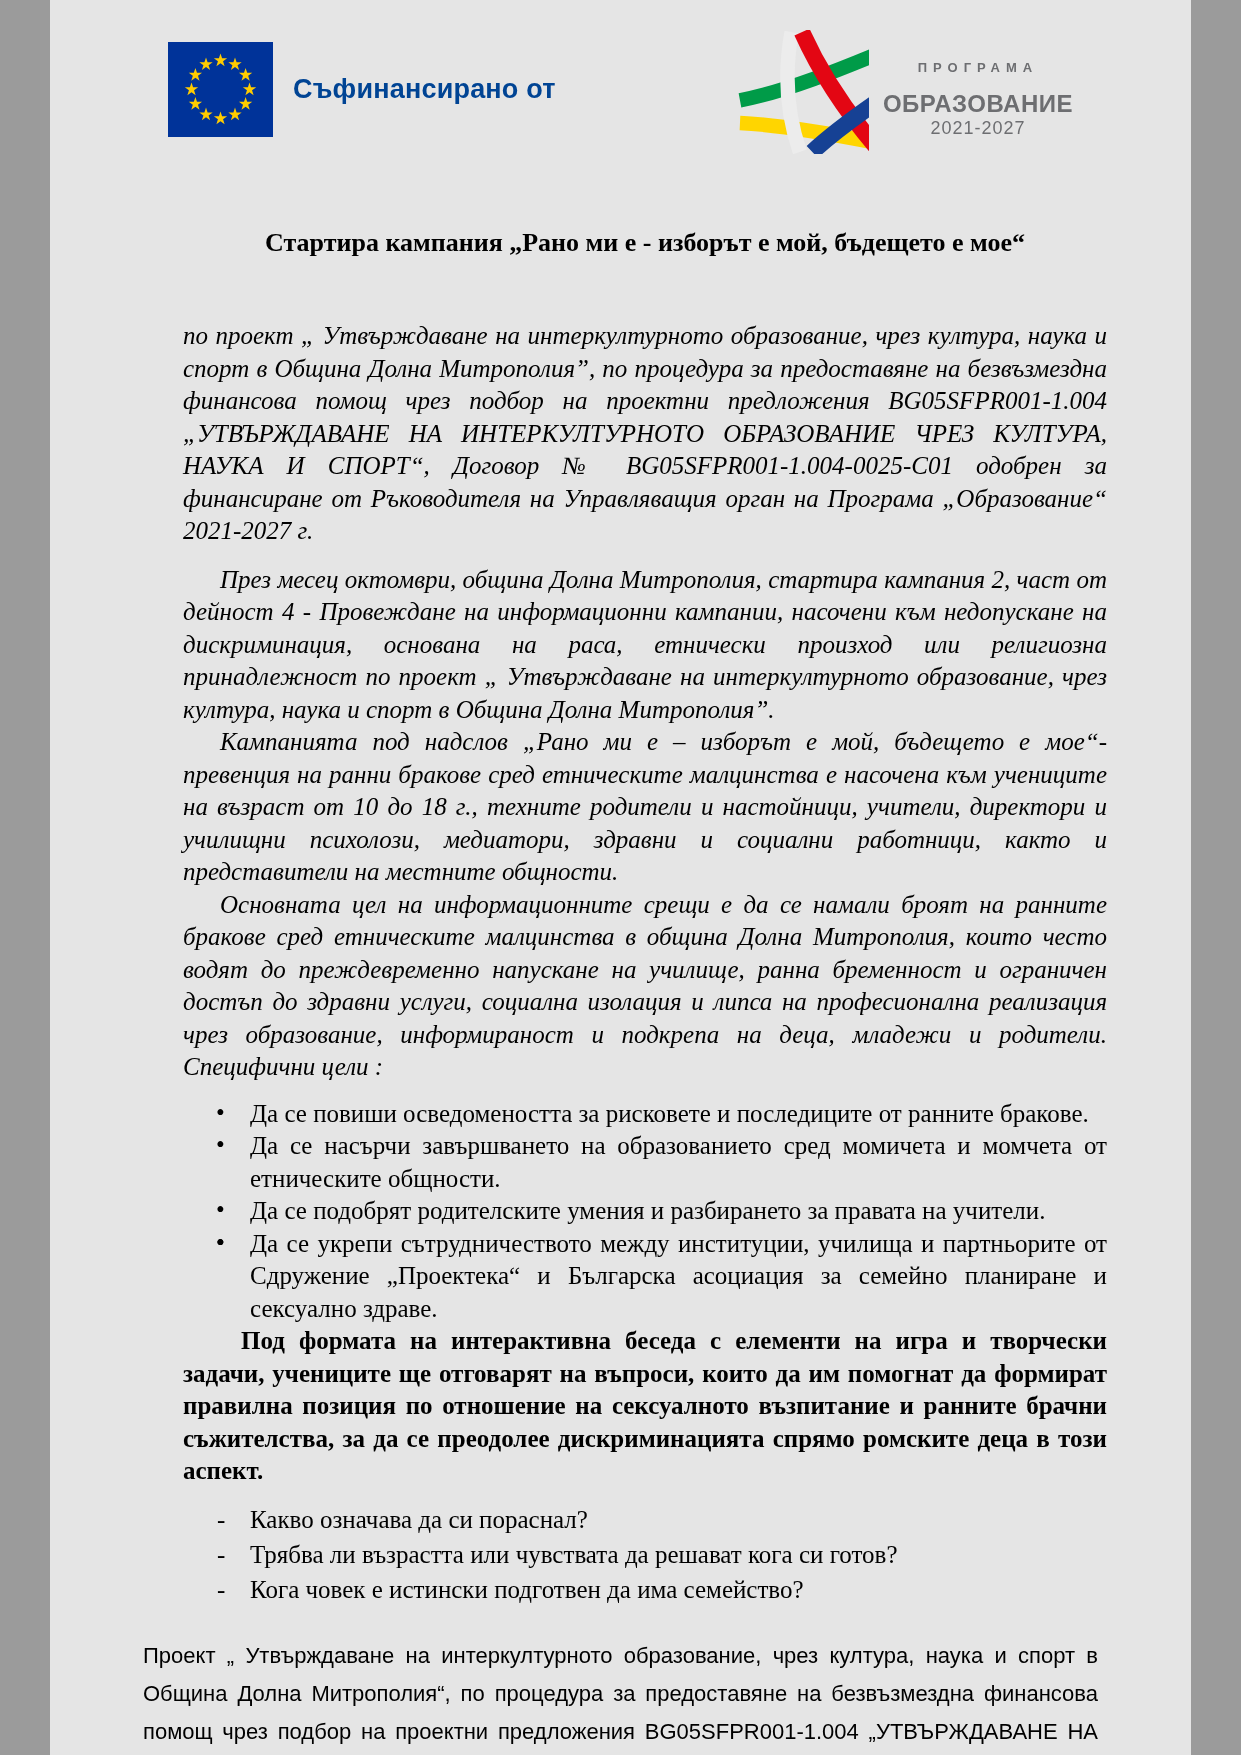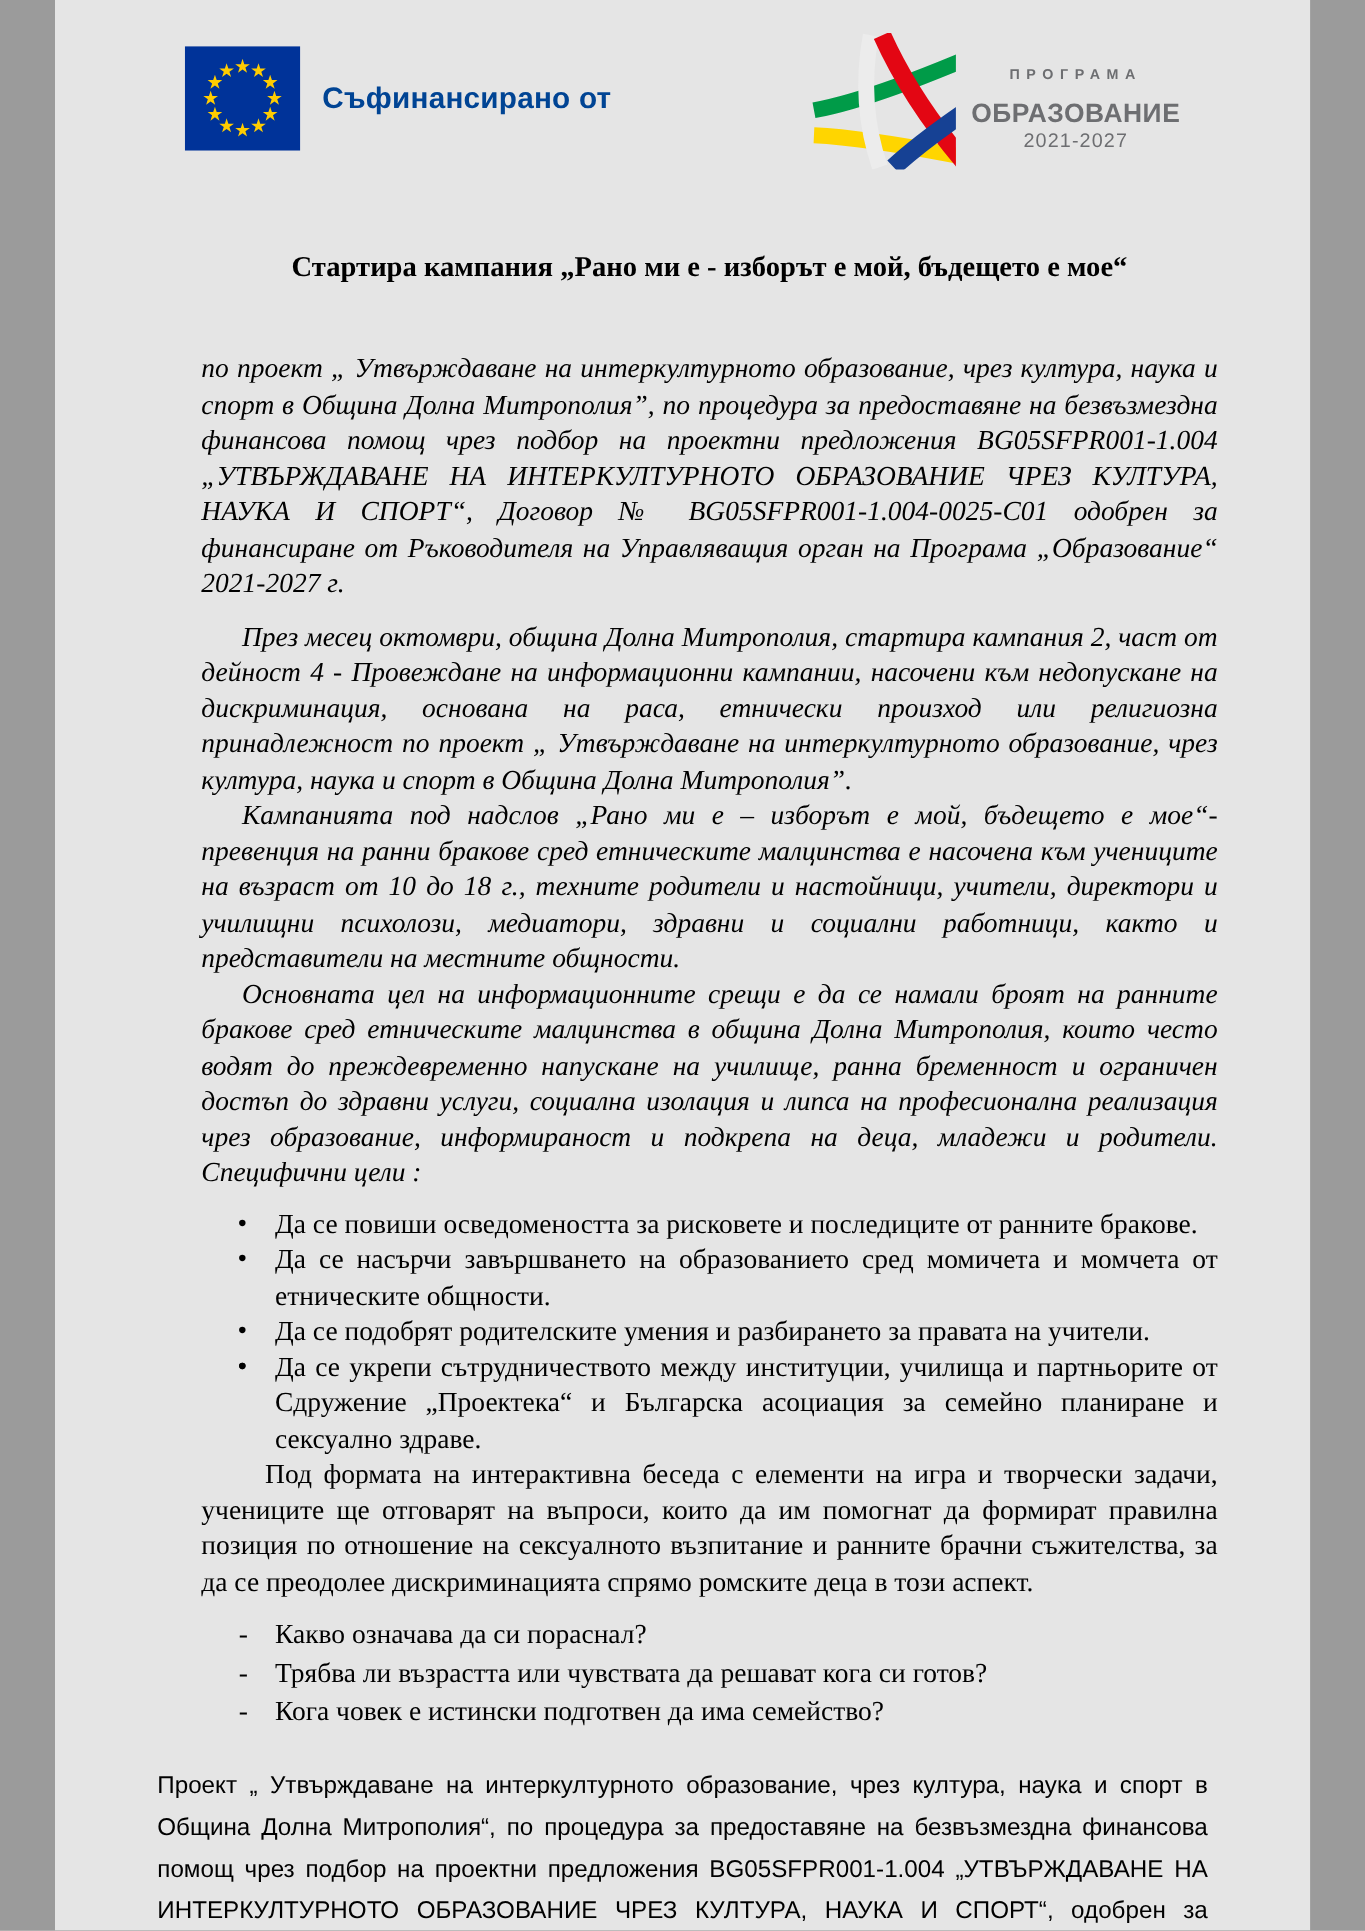--- a/index.html
+++ b/index.html
@@ -33,21 +33,21 @@
     font-size:26px;font-weight:bold;text-align:center;
     margin:74px 0 0 0;line-height:30px;
   }
   .intro{
     font-style:italic;font-size:25px;line-height:32.5px;
     text-align:justify;margin:62px 0 0 0;
   }
   p.body{font-size:25px;line-height:32.5px;text-align:justify;margin:0;}
   p.first{margin-top:16px;}
   .ind{text-indent:37px;font-style:italic;}
-  .ind2{text-indent:58px;margin-top:12px;}
+  .ind2{text-indent:58px;margin-top:12px;font-weight:bold;}
   ul{list-style:none;margin:0;padding:0;}
   .bullets{margin-top:14px;}
   .bullets li{
     position:relative;padding-left:67px;text-align:justify;
     font-size:25px;line-height:32.5px;
   }
   .bullets .bm{position:absolute;left:33px;top:-1px;}
   .dashes{margin-top:14px;}
   .dashes li{
     position:relative;padding-left:67px;font-size:25px;line-height:35px;

